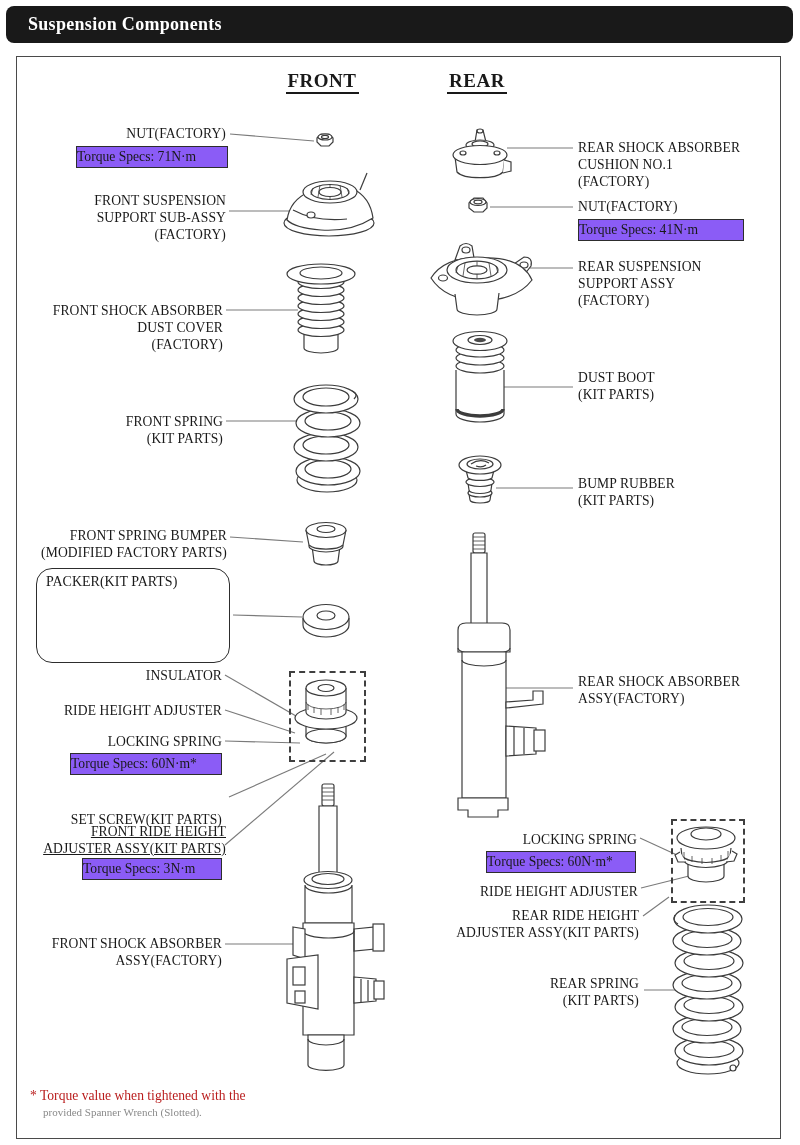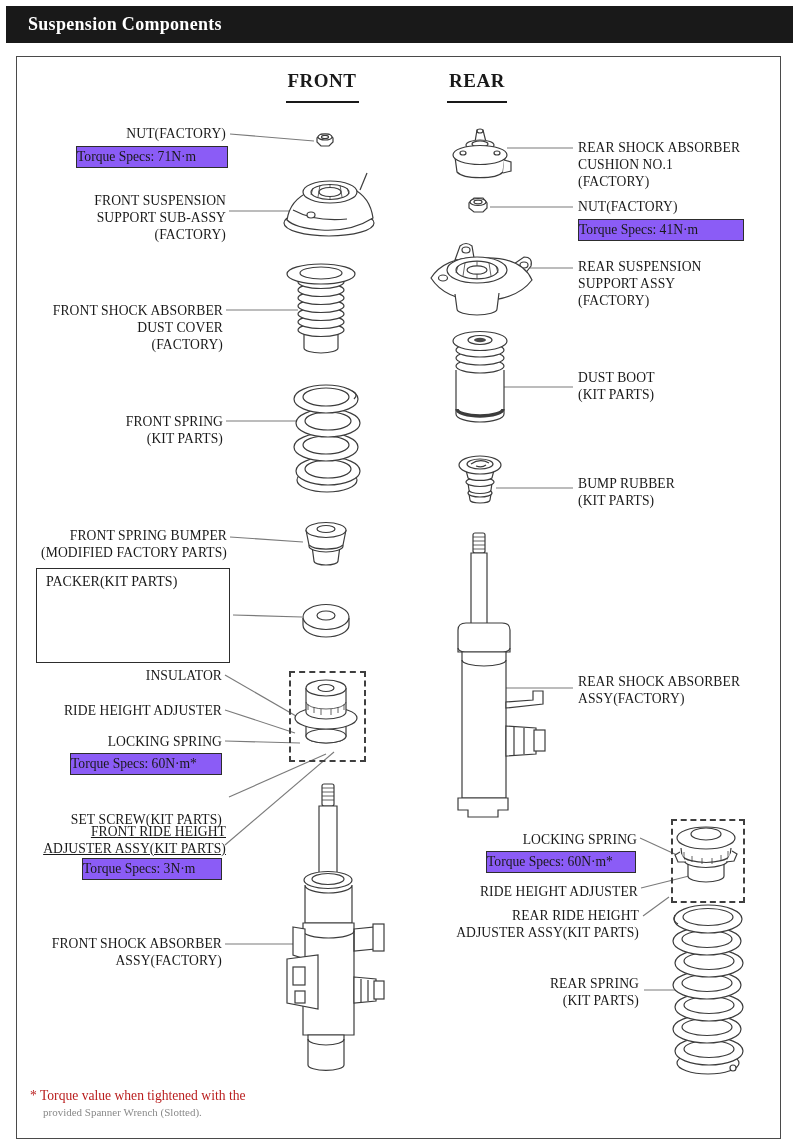--- a/index.html
+++ b/index.html
@@ -1,30 +1,30 @@
 <!DOCTYPE html>
 <html style="--header-bg: #191919; --header-text: #ffffff; --line-art: #3c3c3c; --leader: #7a7a7a; --note-gray: #8a8a8a;"><head>
 <meta charset="utf-8">
 <style>
   html,body{margin:0;padding:0;background:#fff;}
   .page{position:relative;width:800px;height:1145px;background:#fff;
         font-family:"Liberation Serif", serif;color:#191919;overflow:hidden;}
   .titlebar{position:absolute;left:6px;top:6px;width:787px;height:37px;
-        background:var(--header-bg,#191919);border-radius:0;
+        background:var(--header-bg,#191919);border-radius:8px;
         display:flex;align-items:center;padding-left:22px;box-sizing:border-box;}
   .titlebar span{color:var(--header-text,#ffffff);font-size:18px;font-weight:bold;letter-spacing:.3px;}
   .frame{position:absolute;left:16px;top:56px;width:765px;height:1083px;
         border:1.6px solid #4a4a4a;box-sizing:border-box;background:#fff;}
   .colhead{position:absolute;font-size:19px;font-weight:bold;text-align:center;}
-  .colhead span{border-bottom:2px solid #191919;padding:0 2px 10px 2px;letter-spacing:.5px;font-family:Liberation Serif, serif;}
+  .colhead span{border-bottom:2px solid #191919;padding:0 2px 1px 2px;letter-spacing:.5px;font-family:Liberation Serif, serif;}
   .lbl{position:absolute;font-size:13.6px;line-height:16.8px;white-space:pre-line;letter-spacing:.1px;}
   .r{text-align:right;}
   .torque{position:absolute;border:1.4px solid #2d2d2d;height:22px;display:flex;
         align-items:center;justify-content:flex-start;font-size:13.6px;background:#8b5cf6;box-sizing:border-box;}
-  .notebox{position:absolute;border:1.8px solid #2d2d2d;border-radius:0;background:#fff;
+  .notebox{position:absolute;border:1.8px solid #2d2d2d;border-radius:16px;background:#fff;
         padding:4px 8px 4px 9px;box-sizing:border-box;}
   .notebox .nt{font-size:14px;line-height:18px;}
   .notebox .nn{font-size:12.8px;line-height:16.9px;white-space:pre-line;}
   .dashedbox{position:absolute;border:2px dashed #3f3f3f;background:transparent;}
   .leaders{position:absolute;left:0;top:0;pointer-events:none;}
   .leaders line{stroke:var(--leader,#7a7a7a);stroke-width:1.1;}
   .part{position:absolute;overflow:visible;}
   .part ellipse,.part path,.part rect,.part polygon,.part circle{stroke:var(--line-art,#3c3c3c);stroke-width:1.2;fill:#fff;}
   .part line{stroke:var(--line-art,#3c3c3c);stroke-width:1.2;}
   .part .nf{fill:none;}

